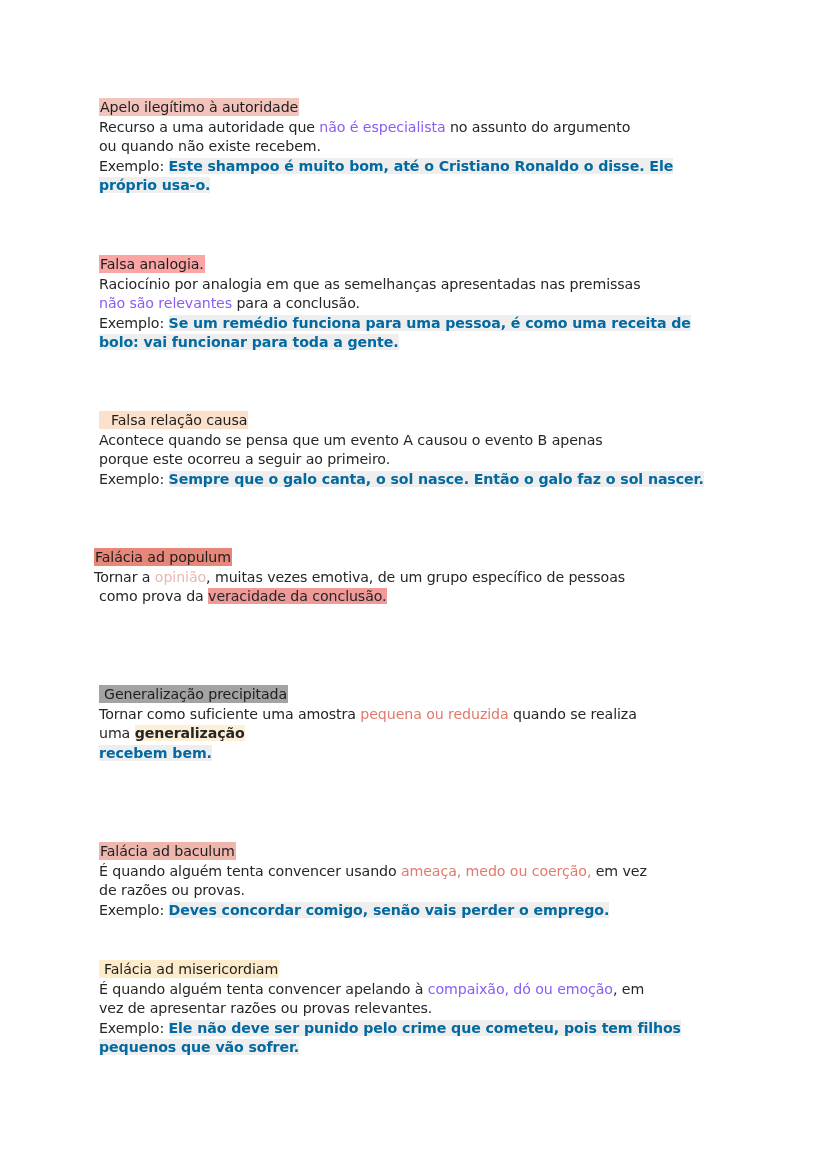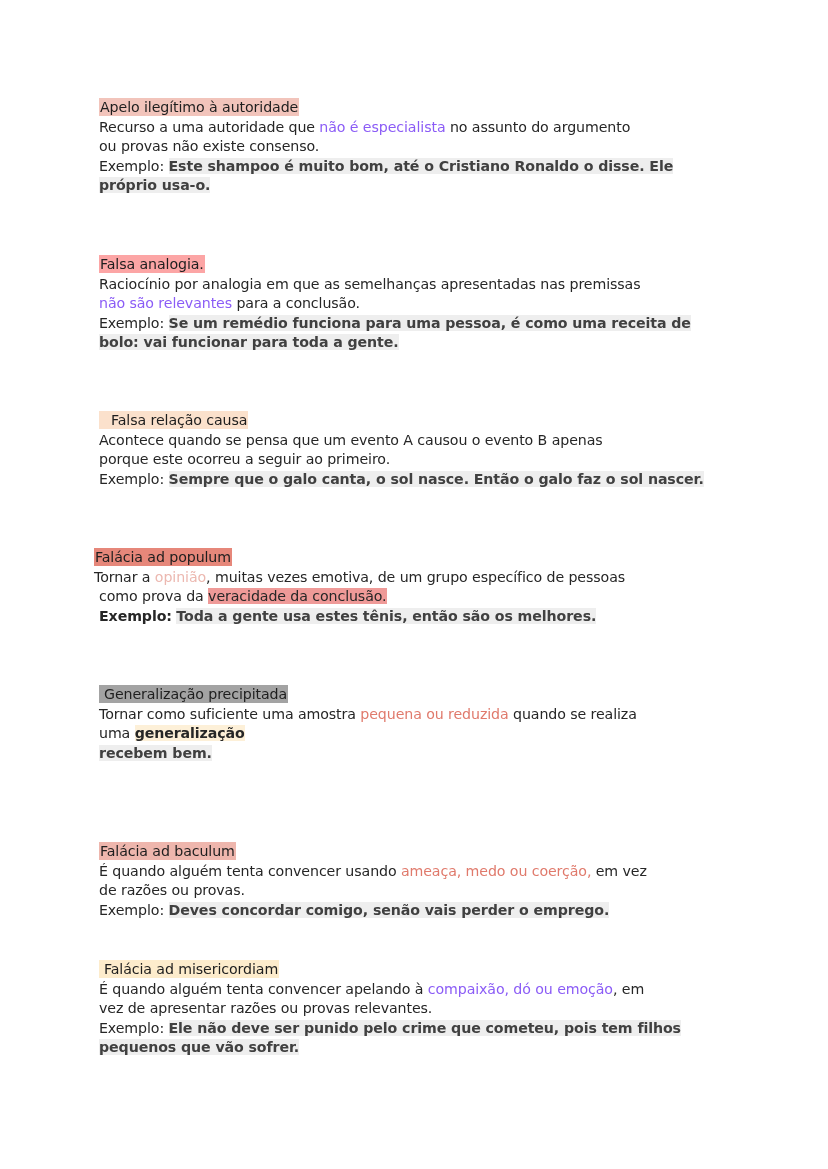--- a/index.html
+++ b/index.html
@@ -36,32 +36,32 @@
       font-size: 14.2px;
       line-height: 18px;
     }
     .line {
       display: block;
       white-space: nowrap;
     }
     .hl-red { color: #8b5cf6; }
     .hl-salmon { color: #e07a6c; }
     .hl-light { color: #ecb8b0; }
-    .bg-ex { background: #eeeeee; color: #404040; font-weight: bold; }
+    .bg-ex { background: #eeeeee; color: #0369a1; font-weight: bold; }
     .ind { padding-left: 2px; }
   </style>
 </head>
 <body>
 
 <div class="page">
 
   <div class="section" style="top:98px;">
     <span class="title" style="background:#f2c4bb;">Apelo ilegítimo à autoridade</span>
     <span class="line"><span>Recurso a uma autoridade que </span><span class="hl-red">não é especialista</span><span> no assunto do argumento</span></span>
-    <span class="line"><span>ou provas não existe consenso.</span></span>
+    <span class="line"><span>ou quando não existe recebem.</span></span>
     <span class="line"><span>Exemplo:</span> <span class="bg-ex">Este shampoo é muito bom, até o Cristiano Ronaldo o disse. Ele</span></span>
     <span class="line"><span class="bg-ex">próprio usa-o.</span></span>
   </div>
 
   <div class="section" style="top:255px;">
     <span class="title" style="background:#fca5a5;">Falsa analogia.</span>
     <span class="line"><span>Raciocínio por analogia em que as semelhanças apresentadas nas premissas</span></span>
     <span class="line"><span class="hl-red">não são relevantes</span><span> para a conclusão.</span></span>
     <span class="line"><span>Exemplo:</span> <span class="bg-ex">Se um remédio funciona para uma pessoa, é como uma receita de</span></span>
     <span class="line"><span class="bg-ex">bolo: vai funcionar para toda a gente.</span></span>
@@ -71,21 +71,20 @@
     <span class="title" style="background:#fbe1cc; padding-left:12px;">Falsa relação causa</span>
     <span class="line"><span>Acontece quando se pensa que um evento A causou o evento B apenas</span></span>
     <span class="line"><span>porque este ocorreu a seguir ao primeiro.</span></span>
     <span class="line"><span>Exemplo:</span> <span class="bg-ex">Sempre que o galo canta, o sol nasce. Então o galo faz o sol nascer.</span></span>
   </div>
 
   <div class="section" style="top:548px; left:94px;">
     <span class="title" style="background:#e6877a;">Falácia ad populum</span>
     <span class="line"><span>Tornar a </span><span class="hl-light">opinião</span><span>, muitas vezes emotiva, de um grupo específico de pessoas</span></span>
     <span class="line ind" style="padding-left:5px;"><span>como prova da </span><span style="background:#ef9a98;">veracidade da conclusão.</span></span>
-    <span class="line" style="padding-left:5px;"><span style="font-weight:bold;">Exemplo:</span> <span class="bg-ex">Toda a gente usa estes tênis, então são os melhores.</span></span>
   </div>
 
   <div class="section" style="top:685px;">
     <span class="title" style="background:#a3a3a3; padding-left:5px;">Generalização precipitada</span>
     <span class="line"><span>Tornar como suficiente uma amostra </span><span class="hl-salmon">pequena ou reduzida</span><span> quando se realiza</span></span>
     <span class="line"><span>uma </span><span style="background:#fdf0d8; font-weight:bold;">generalização</span></span>
     <span class="line"><span class="bg-ex">recebem bem.</span></span>
   </div>
 
   <div class="section" style="top:842px;">

